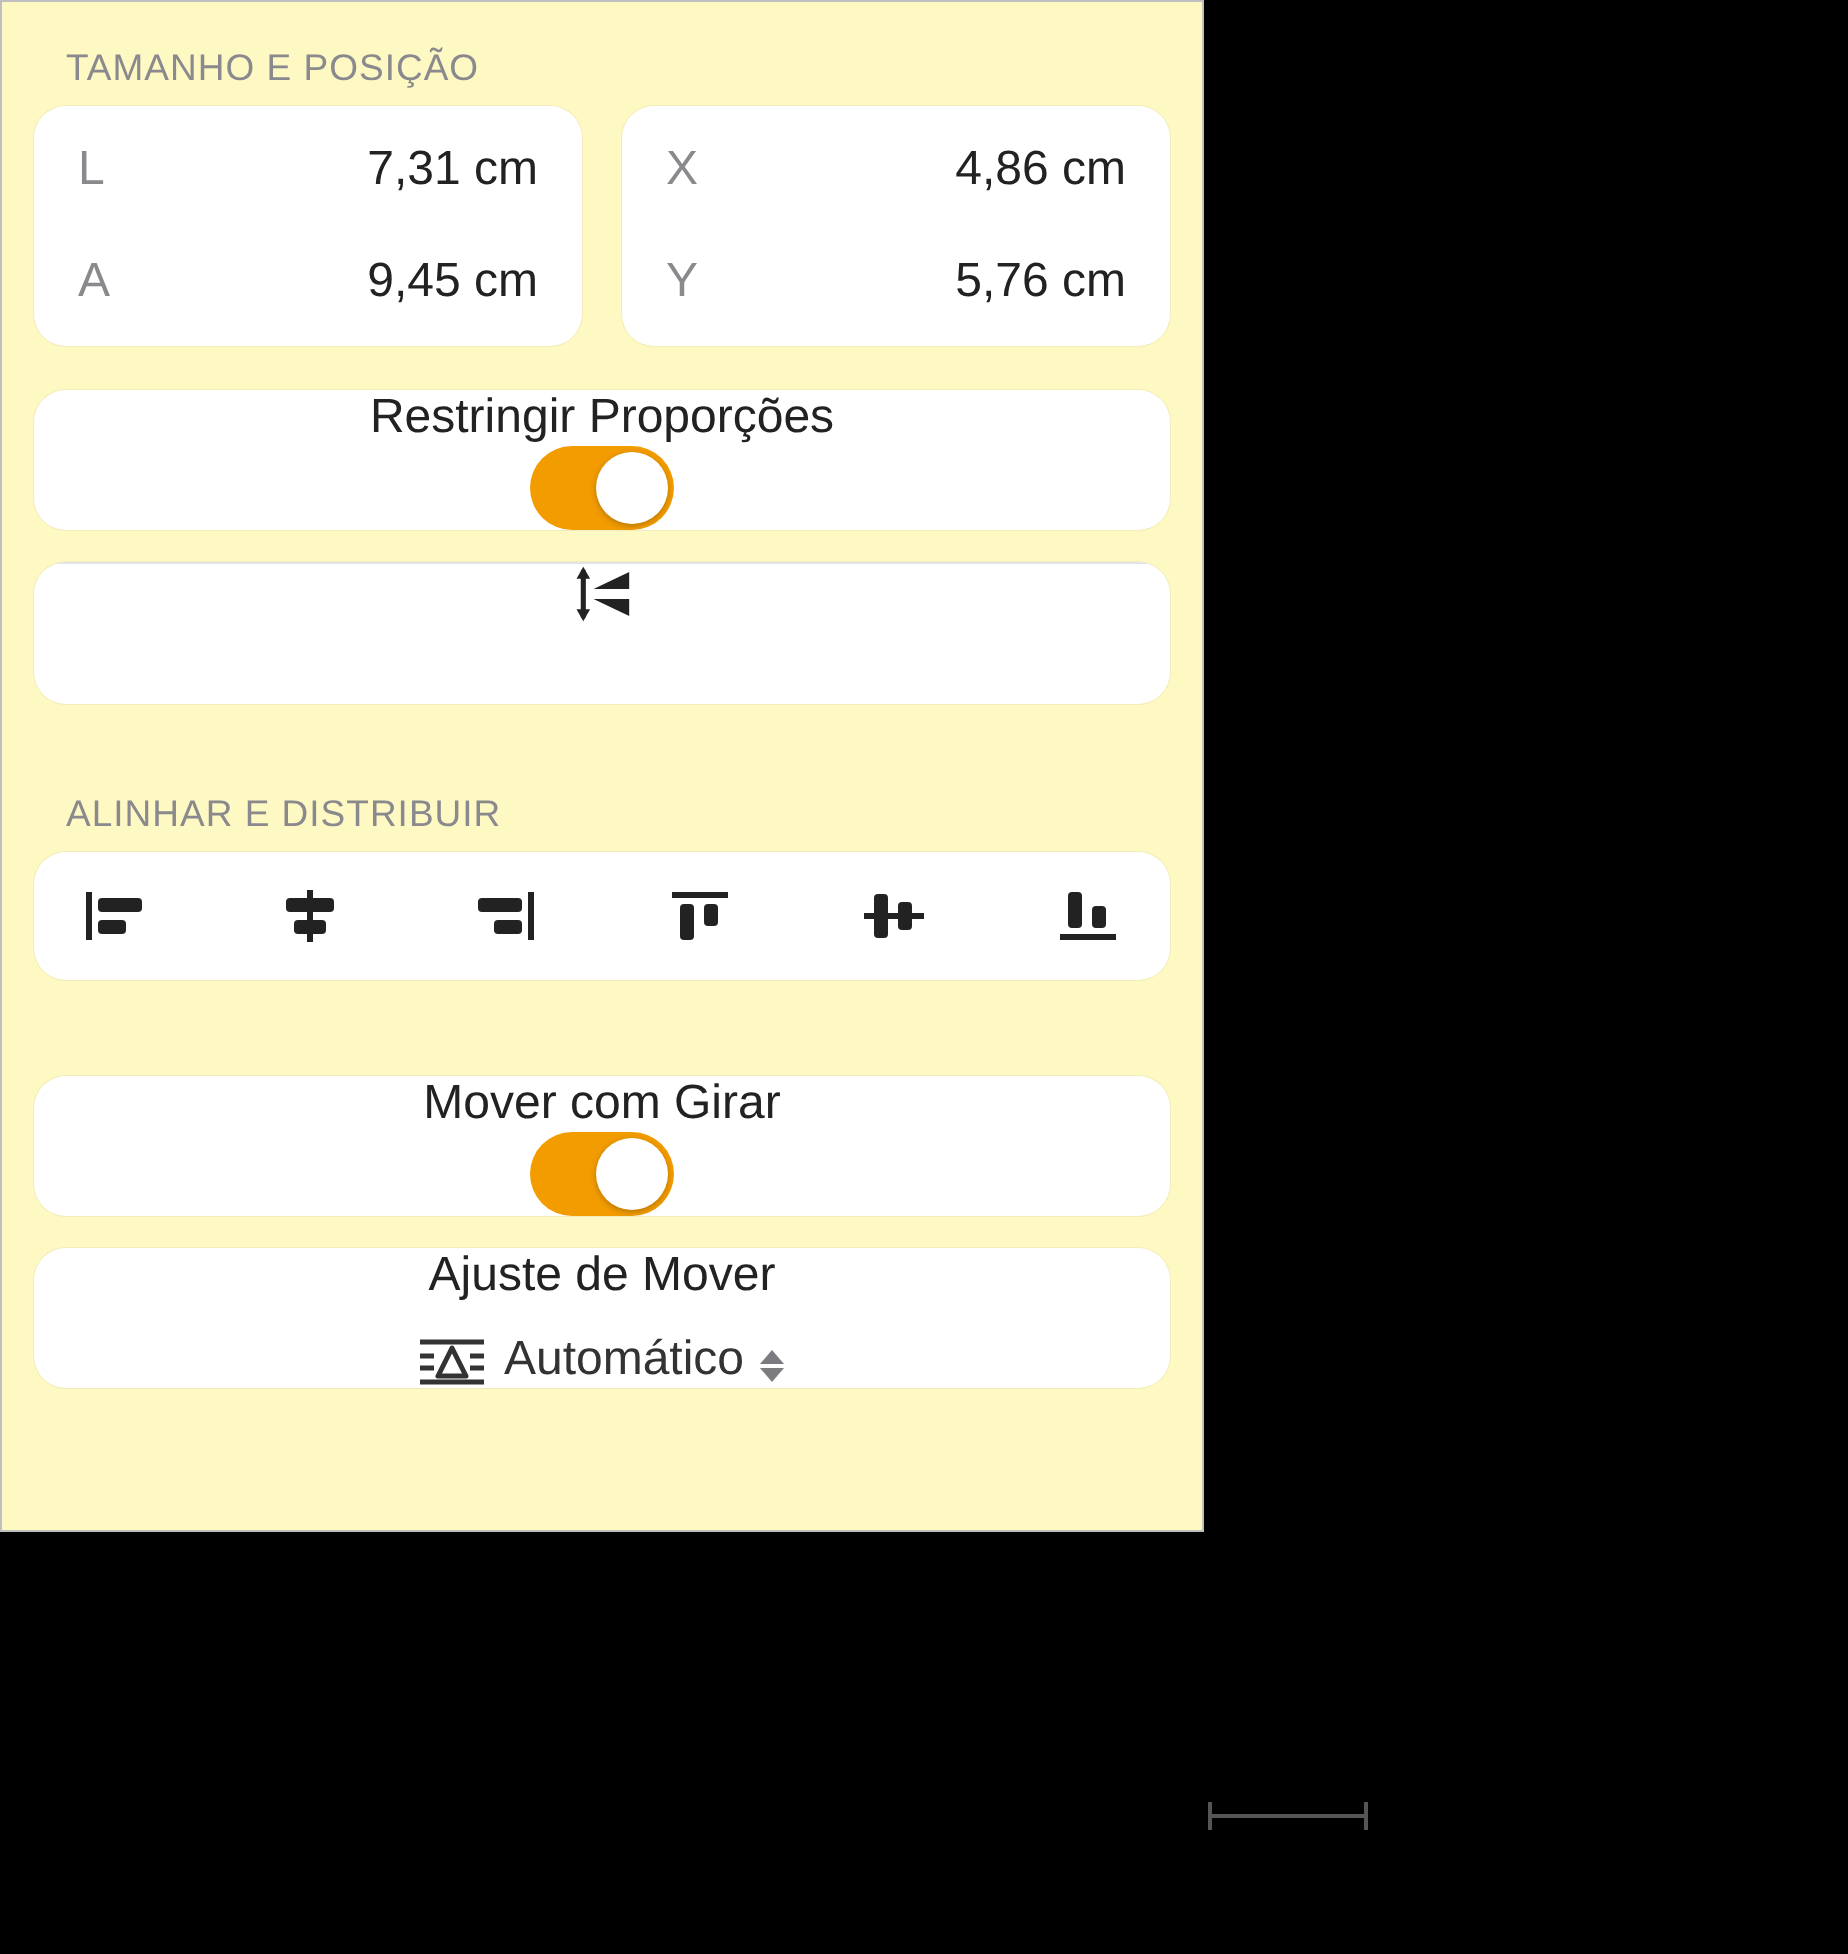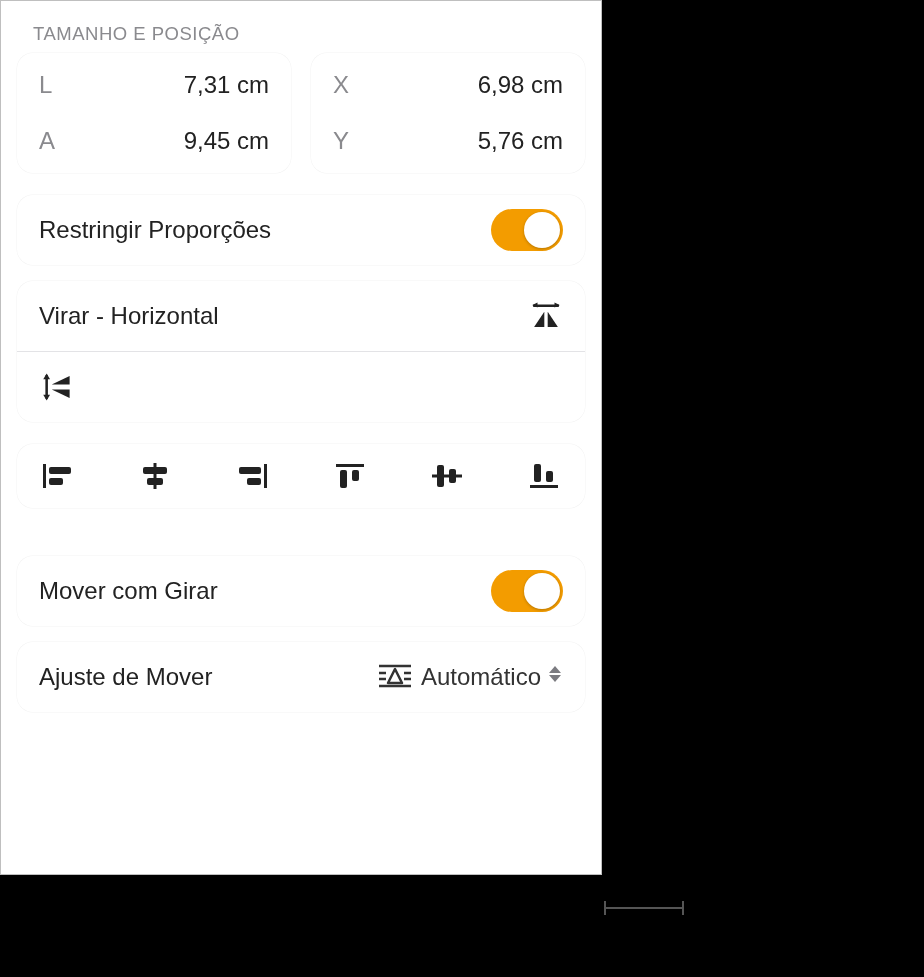--- a/index.html
+++ b/index.html
@@ -1,38 +1,38 @@
 <!DOCTYPE html>
 <html><head>
 <meta charset="utf-8">
 <style>
   * { box-sizing: border-box; margin: 0; padding: 0; }
   html, body { width: 924px; height: 977px; font-family: -apple-system, "Helvetica Neue", Arial, sans-serif; }
   body { background: #000; display: flex; }
   .panel {
-    width: 602px; height: 875px; background: #ffffff; border: 1px solid #bfbfbf;
+    width: 602px; height: 766px; background: #fef9c3; border: 1px solid #bfbfbf;
     padding: 0 16px; overflow: hidden; position: relative;
   }
   .blackfill { flex: 1; background: #000; }
 
   .section-header {
     font-size: 18.5px; letter-spacing: 0.5px; color: #8a8a8e;
     text-transform: uppercase; padding: 22px 16px 8px 16px;
   }
 
   .card {
     background: #fff; border-radius: 16px; overflow: hidden;
     box-shadow: 0 0 0 0.5px rgba(0,0,0,0.05);
     margin-bottom: 22px;
   }
   .card.tight { margin-bottom: 16px; }
 
   .row {
     display: flex; align-items: center; justify-content: space-between;
-    min-height: 70px; padding: 0 22px; font-size: 24px; color: #222;
+    min-height: 70px; padding: 0 22px; font-size: 24px; color: #222; flex-direction: column;
   }
   .divider { height: 1px; background: #e3e3e6; margin: 0; }
 
   
   .size-grid { display: flex; gap: 20px; margin-bottom: 22px; }
   .size-card {
     flex: 1; background: #fff; border-radius: 16px; padding: 4px 0;
     box-shadow: 0 0 0 0.5px rgba(0,0,0,0.05);
   }
   .size-row {
@@ -71,21 +71,21 @@
     display: flex; justify-content: space-between; align-items: center;
     margin-bottom: 48px;
     box-shadow: 0 0 0 0.5px rgba(0,0,0,0.05);
   }
   .align-btn {
     width: 46px; height: 36px; display: flex; align-items: center; justify-content: center;
   }
 
   
   .wrap-select {
-    display: flex; align-items: flex-start; gap: 8px; font-size: 24px; color: #333;
+    display: flex; align-items: flex-end; gap: 8px; font-size: 24px; color: #333;
   }
   .wrap-select svg { flex: 0 0 auto; }
   .popup-arrows {
     width: 14px; height: 22px; display: flex; flex-direction: column; justify-content: center; gap: 2px;
   }
   .popup-arrows span {
     width: 0; height: 0; border-left: 6px solid transparent; border-right: 6px solid transparent;
   }
   .popup-arrows .up { border-bottom: 7px solid #7b7b80; }
   .popup-arrows .dn { border-top: 7px solid #7b7b80; }
@@ -110,62 +110,53 @@
         <span class="v">7,31 cm</span>
       </div>
       <div class="size-row">
         <span class="k">A</span>
         <span class="v">9,45 cm</span>
       </div>
     </div>
     <div class="size-card">
       <div class="size-row">
         <span class="k">X</span>
-        <span class="v">6,98 cm</span>
+        <span class="v">4,86 cm</span>
       </div>
       <div class="size-row">
         <span class="k">Y</span>
         <span class="v">5,76 cm</span>
       </div>
     </div>
   </div>
 
   <div class="card tight">
     <div class="row">
       <span>Restringir Proporções</span>
       <div class="switch">
           <div class="knob"></div>
         </div>
     </div>
   </div>
 
 
   <div class="card">
-    <div class="row">
-      <span>Virar - Horizontal</span>
-      <svg class="flip-icon" viewBox="0 0 40 34">
-        <line x1="6" y1="5" x2="34" y2="5" stroke="#222" stroke-width="3" stroke-linecap="round"></line>
-        <polygon points="4,4 10,1 10,7" fill="#222"></polygon>
-        <polygon points="36,4 30,1 30,7" fill="#222"></polygon>
-        <polygon points="6,30 18,12 18,30" fill="#222"></polygon>
-        <polygon points="34,30 22,12 22,30" fill="#222"></polygon>
-      </svg>
-    </div>
     <div class="divider"></div>
     <div class="row">
       <svg class="flip-icon" viewBox="0 0 40 34">
         <line x1="9" y1="4" x2="9" y2="30" stroke="#222" stroke-width="3" stroke-linecap="round"></line>
         <polygon points="9,1 5,8 13,8" fill="#222"></polygon>
         <polygon points="9,33 5,26 13,26" fill="#222"></polygon>
         <polygon points="15,14 36,4 36,14" fill="#222"></polygon>
         <polygon points="15,20 36,30 36,20" fill="#222"></polygon>
       </svg>
     </div>
   </div>
 
+  <div class="section-header">ALINHAR E DISTRIBUIR</div>
 
   <div class="align-card">
     <div class="align-btn">
       <svg width="36" height="30" viewBox="0 0 36 30">
         <rect x="3" y="3" width="3" height="24" fill="#222"></rect>
         <rect x="9" y="6" width="22" height="7" rx="2" fill="#222"></rect>
         <rect x="9" y="17" width="14" height="7" rx="2" fill="#222"></rect>
       </svg>
     </div>
     <div class="align-btn">

